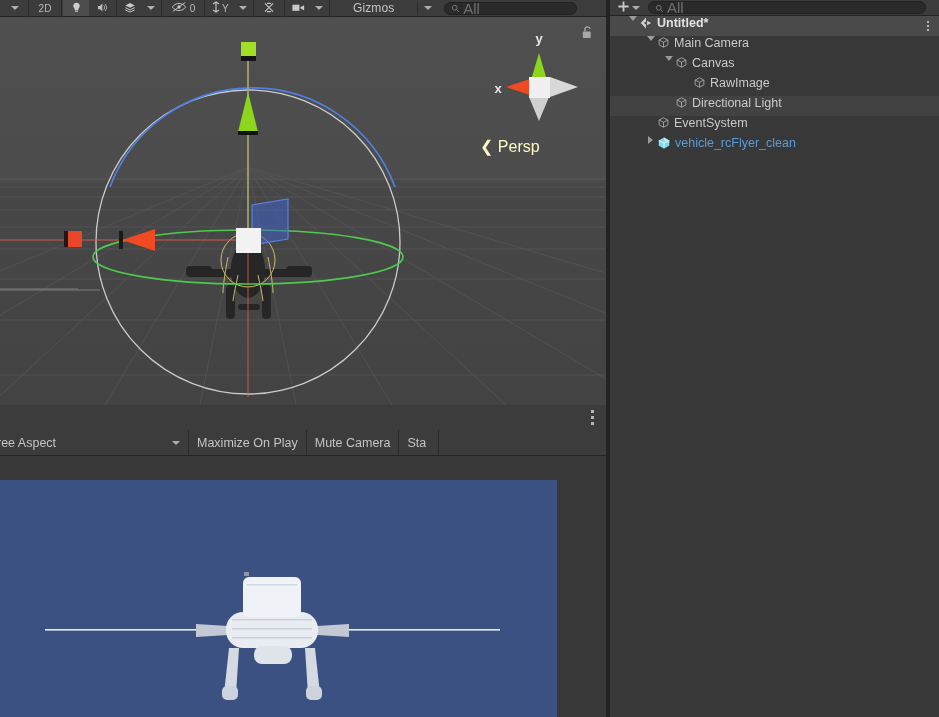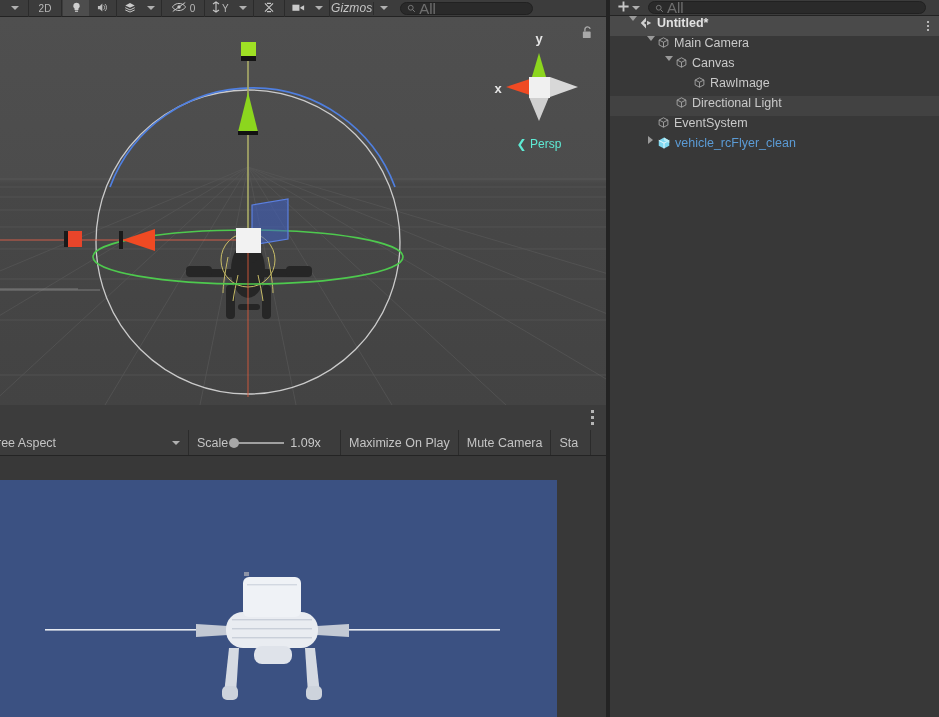--- a/index.html
+++ b/index.html
@@ -72,21 +72,21 @@
   #gizmo-overlay { position: absolute; inset: 0; }
 
   
   #orient-gizmo {
     position: absolute; right: 8px; top: 8px;
     width: 118px; height: 128px;
   }
   #lock-icon { position: absolute; right: 12px; top: 8px; }
   #persp-label {
     position: absolute; left: 0; right: 0; top: 112px;
-    text-align: center; color: #5eead4; font-size: 12px;
+    text-align: left; color: #fef9c3; font-size: 16px;
   }
 
   
   #game-tabbar {
     position: absolute; left: 0; top: 405px;
     width: 606px; height: 25px;
     background: #3c3c3c;
   }
   #game-toolbar {
     position: absolute; left: 0; top: 430px;
@@ -303,21 +303,21 @@
                 <path d="M10 5.2 14 3v5.6l-4-2.2z" fill="#cacaca"></path>
               </svg>
           </span>
         </div>
         <div class="tb-btn" style="min-width:18px;">
           <span class="caret-dn"></span>
         </div>
       </div>
 
       <div class="tb-group" style="border-right:none;">
-        <div class="tb-btn" style="padding:0 0;font-style:italic;">
+        <div class="tb-btn" style="padding:0 22px;">
           <span class="tb-label" style="font-size:12px;color:#c5c5c5;">Gizmos</span>
         </div>
         <div class="tb-sep"></div>
         <div class="tb-btn" style="min-width:18px;">
           <span class="caret-dn"></span>
         </div>
       </div>
 
       <div id="scene-search">
         <span class="sicon">
@@ -466,27 +466,20 @@
           <i></i>
           <i></i>
       </div>
     </div>
 
     <div id="game-toolbar">
       <div class="gt-cell" id="aspect-cell">
         <span class="aspect-txt">ree Aspect</span>
         <span class="caret-dn"></span>
       </div>
-      <div class="gt-cell" id="scale-cell">
-        <span>Scale</span>
-        <span class="slider-track">
-          <span class="slider-knob"></span>
-        </span>
-        <span id="scale-val">1.09x</span>
-      </div>
       <div class="gt-cell">
         <span>Maximize On Play</span>
       </div>
       <div class="gt-cell">
         <span>Mute Camera</span>
       </div>
       <div class="gt-cell" style="padding-right:12px;">
         <span>Sta</span>
       </div>
     </div>

